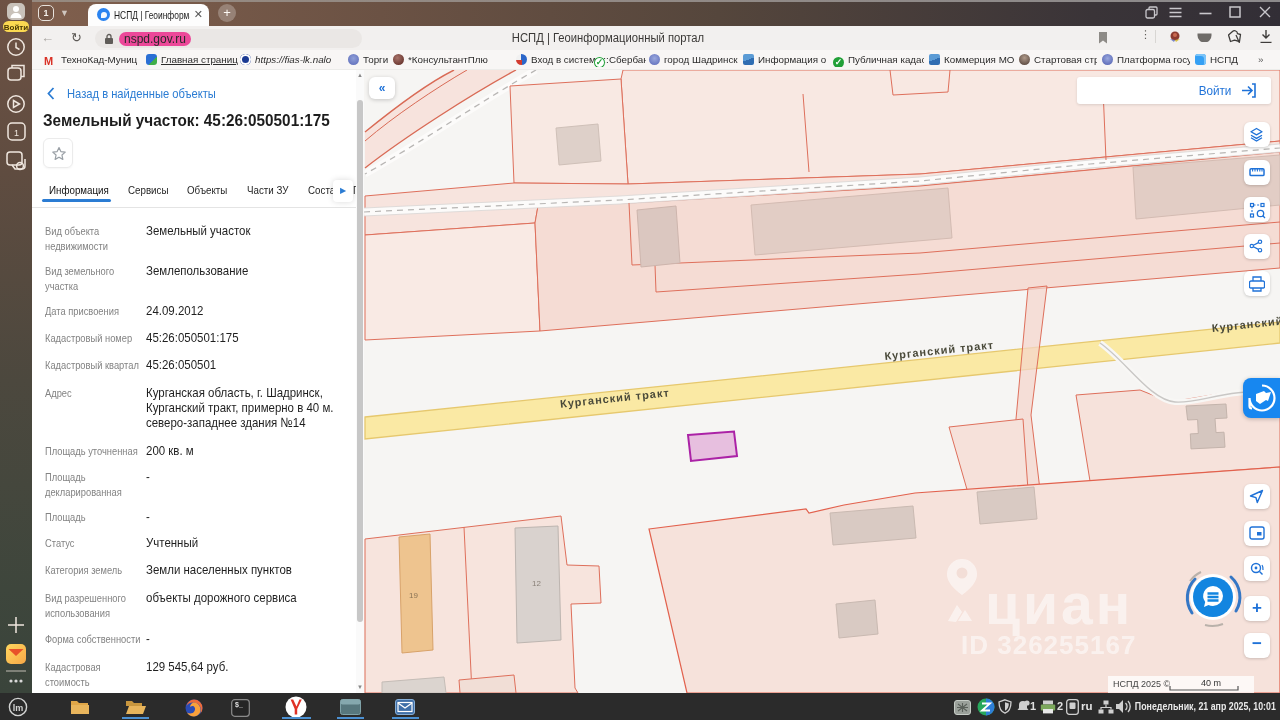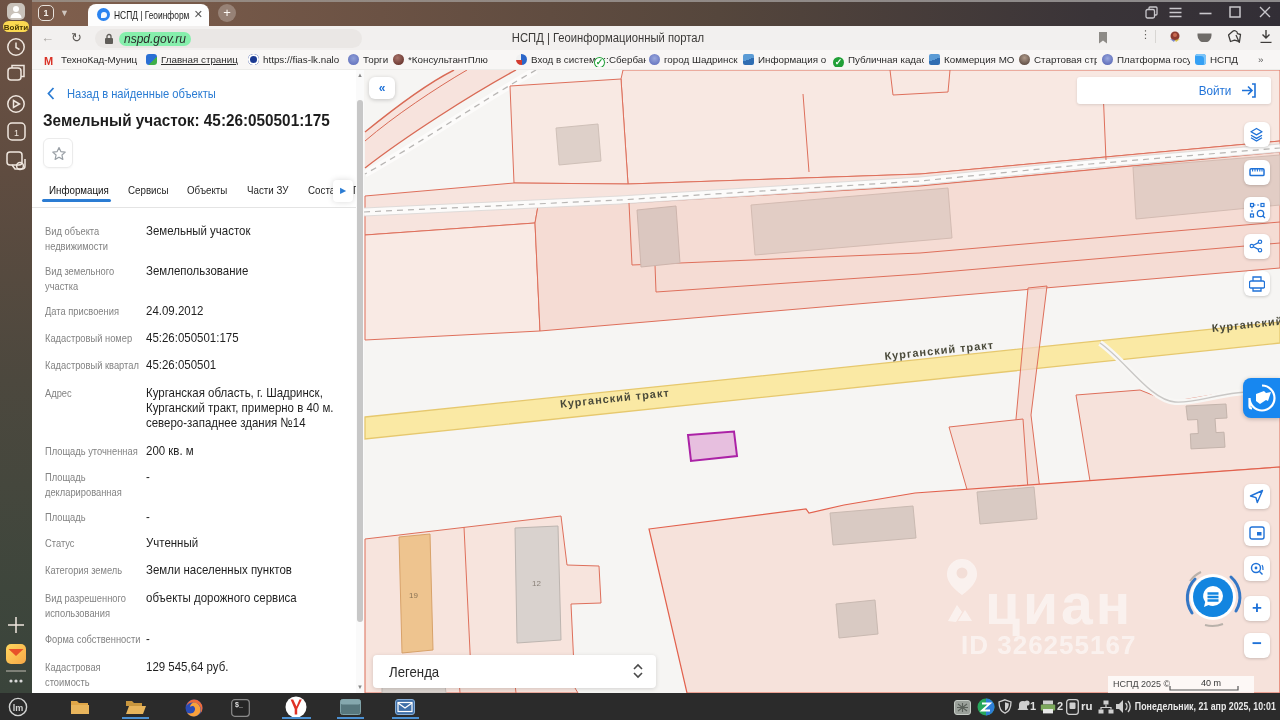--- a/index.html
+++ b/index.html
@@ -20,21 +20,21 @@
 #tab .fav:after{content:"";position:absolute;left:3.5px;top:3.5px;width:6px;height:6px;border-radius:50% 50% 50% 0;background:#fff;opacity:.95;}
 #tab .t{position:absolute;left:26px;top:5px;width:95px;font-size:10.5px;color:#1c1c1c;white-space:nowrap;overflow:hidden;transform:scaleX(.8);transform-origin:left top;}
 #tab .x{position:absolute;right:6px;top:4px;font-size:11px;color:#555;}
 #newtab{position:absolute;left:186px;top:4px;width:18px;height:18px;border-radius:50%;background:rgba(255,255,255,0.25);color:#fdf9f5;font-size:13px;text-align:center;line-height:17px;}
 #winbtns{position:absolute;right:0;top:0;width:200px;height:26px;}
 
 #addr{left:32px;top:26px;width:1248px;height:24px;background:#f2f0ef;}
 #addr .nav{position:absolute;top:4px;color:#5c5955;font-size:13px;}
 #urlbox{position:absolute;left:63px;top:3px;width:267px;height:19px;background:#eae7e5;border-radius:10px;}
 #urlbox .lock{position:absolute;left:9px;top:3.5px;}
-#urlbox .u{position:absolute;left:24px;top:2.5px;font-size:12px;color:#2a2a2a;background:#86efac;border-radius:7px;padding:0 5px;line-height:14.5px;font-style:italic;}
+#urlbox .u{position:absolute;left:24px;top:2.5px;font-size:12px;color:#2a2a2a;background:#ec4899;border-radius:7px;padding:0 5px;line-height:14.5px;}
 #title{position:absolute;left:436px;top:5px;width:280px;text-align:center;font-size:12.5px;color:#3a3836;white-space:nowrap;transform:scaleX(.9);}
 #addr .ric{position:absolute;top:3px;}
 
 #bmbar{left:32px;top:50px;width:1248px;height:20px;background:#f8f6f5;border-bottom:1px solid #ececea;}
 .bm{position:absolute;top:4px;height:13px;font-size:9.8px;color:#2b2b2b;white-space:nowrap;overflow:hidden;}
 .bm i{display:inline-block;width:11px;height:11px;border-radius:3px;vertical-align:-2px;margin-right:4px;font-style:normal;}
 
 #panel{left:32px;top:70px;width:332px;height:623px;background:#fff;overflow:hidden;}
 #back{position:absolute;left:15px;top:16px;font-size:13px;color:#2b7cd3;}
 #back .bt{position:absolute;left:20px;top:0;width:260px;transform:scaleX(.86);transform-origin:left top;white-space:nowrap;}
@@ -160,21 +160,21 @@
         <path d="M8 5l3.5 8" stroke="#3e3c3a" stroke-width="1.2"></path>
       </svg>
     <svg class="ric" style="left:1228px;top:4px;" width="12" height="13" viewBox="0 0 12 13">
         <path d="M6 0v8M2.5 4.5L6 8l3.5-3.5" fill="none" stroke="#3e3c3a" stroke-width="1.4"></path>
         <path d="M0.5 12.5h11" stroke="#3e3c3a" stroke-width="1.4"></path>
       </svg>
   </div>
   <div id="bmbar" class="ab">
     <span class="bm" style="left:12px;width:97px;"><i style="color:#d93025;font-weight:bold;font-size:11px;width:13px;">M</i>ТехноКад-Муниц<span class="fade"></span></span>
     <span class="bm" style="left:114px;width:96px;text-decoration:underline;"><i style="background:linear-gradient(135deg,#2a6fd4 60%,#3fae49 60%);"></i>Главная страниц<span class="fade"></span></span>
-    <span class="bm" style="left:216px;width:95px;"><i style="background:#1b3a93;border-radius:50%;box-shadow:inset 0 0 0 2px #fff,inset 0 0 0 4px #1b3a93;"></i>https://fias-lk.nalo</span>
+    <span class="bm" style="left:208px;width:95px;font-style:italic;"><i style="background:#1b3a93;border-radius:50%;box-shadow:inset 0 0 0 2px #fff,inset 0 0 0 4px #1b3a93;"></i>https://fias-lk.nalo</span>
     <span class="bm" style="left:316px;width:42px;"><i style="background:radial-gradient(circle at 50% 40%,#8f9fd8,#5968b8);border-radius:50%;"></i>Торги</span>
     <span class="bm" style="left:361px;width:97px;"><i style="background:radial-gradient(circle at 40% 35%,#a8736a,#57241e);border-radius:50%;"></i>*КонсультантПлю</span>
     <span class="bm" style="left:484px;width:92px;"><i style="background:conic-gradient(#2b66c9 0 50%,#d23b30 50% 75%,#f1f1f1 75%);border-radius:50%;"></i>Вход в систему ::</span>
     <span class="bm" style="left:562px;width:52px;"><i style="background:#fff;border-radius:50%;box-shadow:inset 0 0 0 1px #21a038;color:#21a038;font-size:9px;text-align:center;line-height:11px;font-weight:bold;">✓</i>Сбербанк-АСТ - з</span>
     <span class="bm" style="left:617px;width:89px;"><i style="background:radial-gradient(circle at 50% 40%,#9aa8de,#5968b8);border-radius:50%;"></i>город Шадринск</span>
     <span class="bm" style="left:711px;width:85px;"><i style="background:linear-gradient(160deg,#5b9bd5 50%,#2f6db2 50%);border-radius:2px;"></i>Информация о р<span class="fade"></span></span>
     <span class="bm" style="left:801px;width:91px;"><i style="background:#21a038;border-radius:50%;color:#fff;font-size:9px;text-align:center;line-height:11px;font-weight:bold;">✓</i>Публичная кадас</span>
     <span class="bm" style="left:897px;width:85px;"><i style="background:linear-gradient(160deg,#5b9bd5 50%,#2f6db2 50%);border-radius:2px;"></i>Коммерция МО.х</span>
     <span class="bm" style="left:987px;width:78px;"><i style="background:radial-gradient(circle at 50% 35%,#b09a8a,#4a3a32);border-radius:50%;"></i>Стартовая стран<span class="fade"></span></span>
     <span class="bm" style="left:1070px;width:88px;"><i style="background:radial-gradient(circle at 50% 40%,#9aa8de,#4d5cae);border-radius:50%;"></i>Платформа госуд<span class="fade"></span></span>
@@ -347,26 +347,20 @@
   </svg>
   
   <div class="ab" style="left:5px;top:7px;width:26px;height:22px;background:#fff;border-radius:6px;box-shadow:0 1px 4px rgba(0,0,0,0.2);color:#1f72d8;font-size:12px;font-weight:bold;text-align:center;line-height:22px;">«</div>
   <div class="ab" style="left:713px;top:7px;width:194px;height:27px;background:#fff;border-radius:3px;box-shadow:0 1px 3px rgba(0,0,0,0.12);">
     <span style="position:absolute;right:40px;top:6px;font-size:13px;color:#1f72d8;transform:scaleX(.9);transform-origin:right top;">Войти</span>
     <svg style="position:absolute;right:14px;top:6px;" width="16" height="15" viewBox="0 0 16 15">
           <path d="M1 7.5h9M7 3.5l4 4-4 4" fill="none" stroke="#1f72d8" stroke-width="1.6"></path>
           <path d="M11 1h3v13h-3" fill="none" stroke="#1f72d8" stroke-width="1.6"></path>
         </svg>
   </div>
-  <div id="legend" class="ab" style="left:9px;top:585px;width:283px;height:33px;background:#fff;border-radius:4px;box-shadow:0 1px 4px rgba(0,0,0,0.15);">
-    <span style="position:absolute;left:16px;top:8px;font-size:15px;color:#2b2b2b;transform:scaleX(.88);transform-origin:left top;">Легенда</span>
-    <svg style="position:absolute;right:12px;top:8px;" width="12" height="16" viewBox="0 0 12 16">
-          <path d="M2 6l4-4 4 4M2 10l4 4 4-4" fill="none" stroke="#4a4a4a" stroke-width="1.6"></path>
-        </svg>
-  </div>
   <div class="ab" style="left:744px;top:606px;width:146px;height:27px;background:rgba(255,255,255,0.75);">
     <span style="position:absolute;left:5px;top:3px;font-size:9px;color:#444;">НСПД 2025 ©</span>
     <span style="position:absolute;left:93px;top:2px;font-size:9px;color:#333;">40 m</span>
     <svg style="position:absolute;left:61px;top:10px;" width="70" height="5" viewBox="0 0 70 5">
           <path d="M1 0v4h68v-4" fill="none" stroke="#555" stroke-width="1.2"></path>
         </svg>
   </div>
   
   <div class="mbtn" style="top:52px;">
         <svg width="15" height="15" viewBox="0 0 15 15">

